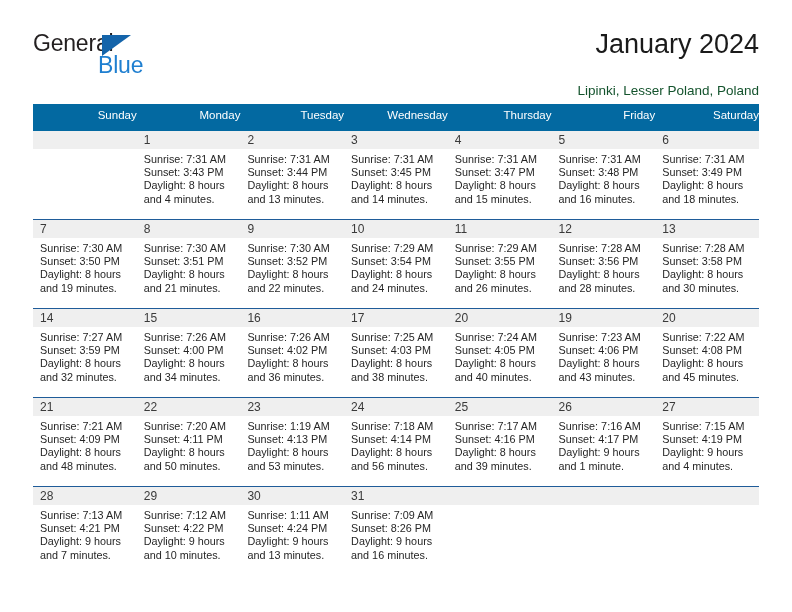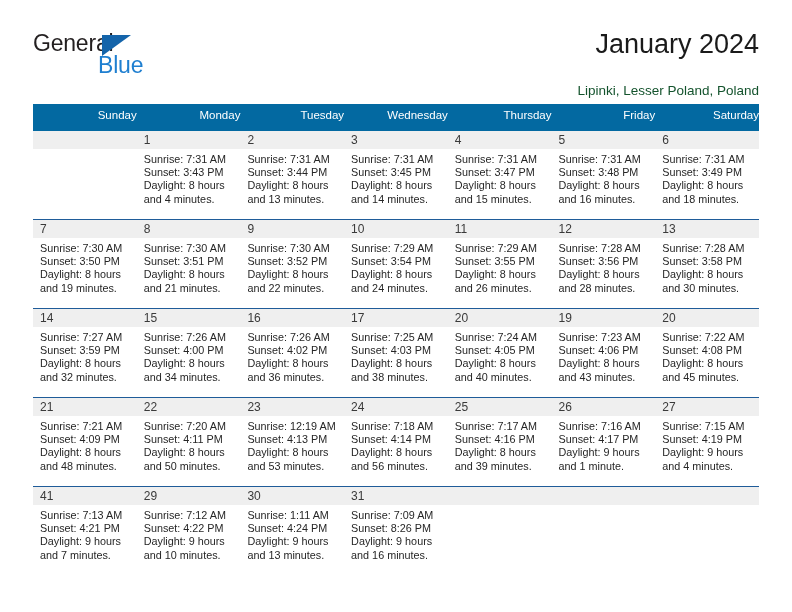--- a/index.html
+++ b/index.html
@@ -433,21 +433,21 @@
                 <div>Sunset: 4:11 PM</div>
                 <div>Daylight: 8 hours</div>
                 <div>and 50 minutes.</div>
               </div>
             </div>
           </td>
           <td>
             <div class="cell">
               <div class="daynum-strip">23</div>
               <div class="cell-body">
-                <div>Sunrise: 12:19 AM</div>
+                <div>Sunrise: 1:19 AM</div>
                 <div>Sunset: 4:13 PM</div>
                 <div>Daylight: 8 hours</div>
                 <div>and 53 minutes.</div>
               </div>
             </div>
           </td>
           <td>
             <div class="cell">
               <div class="daynum-strip">24</div>
               <div class="cell-body">
@@ -488,21 +488,21 @@
                 <div>Sunset: 4:19 PM</div>
                 <div>Daylight: 9 hours</div>
                 <div>and 4 minutes.</div>
               </div>
             </div>
           </td>
         </tr>
         <tr class="week-row">
           <td>
             <div class="cell">
-              <div class="daynum-strip">41</div>
+              <div class="daynum-strip">28</div>
               <div class="cell-body">
                 <div>Sunrise: 7:13 AM</div>
                 <div>Sunset: 4:21 PM</div>
                 <div>Daylight: 9 hours</div>
                 <div>and 7 minutes.</div>
               </div>
             </div>
           </td>
           <td>
             <div class="cell">

